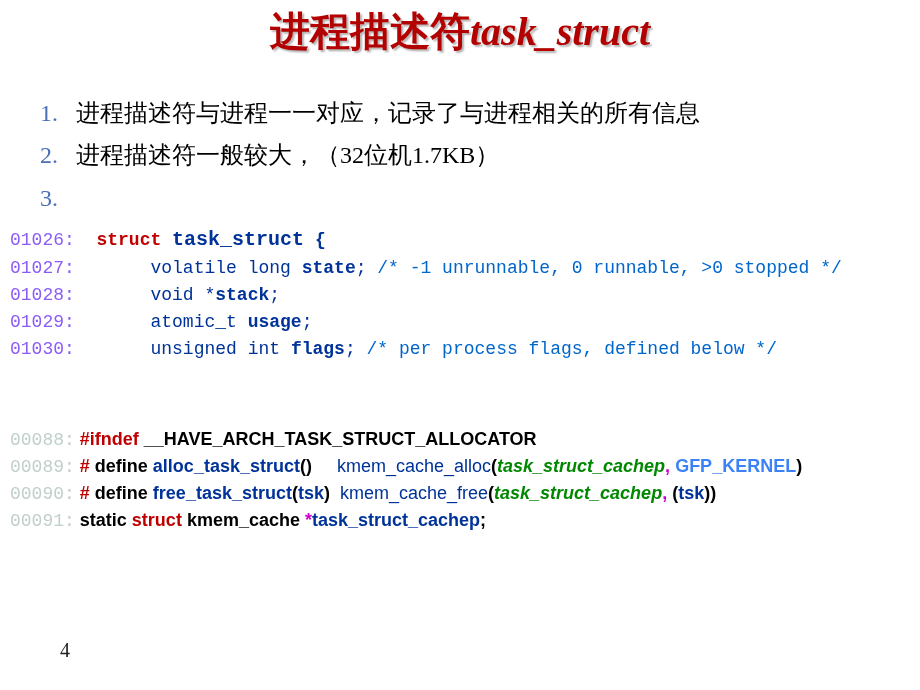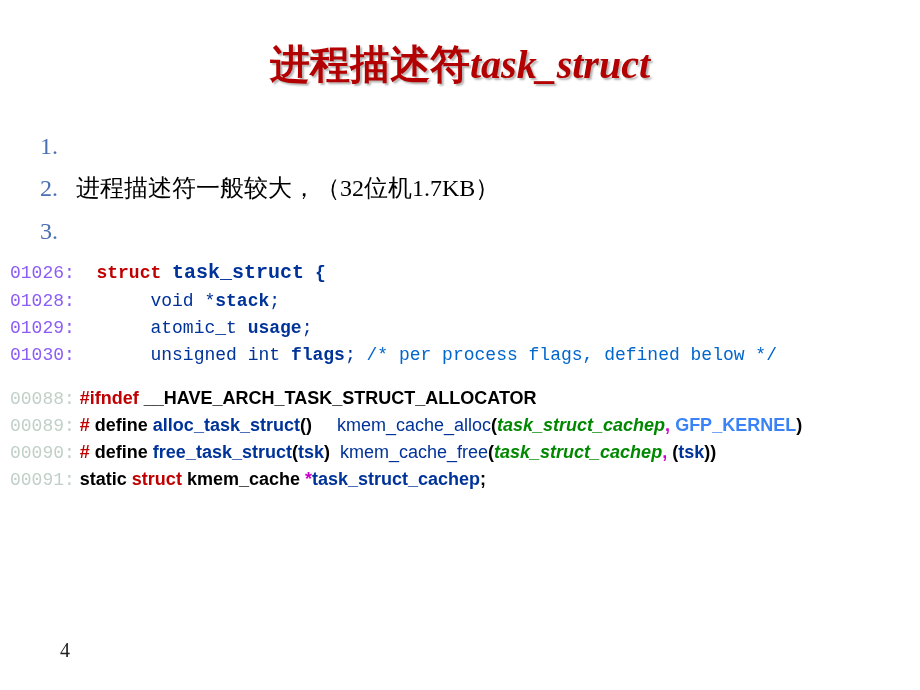--- a/index.html
+++ b/index.html
@@ -13,21 +13,21 @@
       background: #ffffff;
       font-family: "SimSun", "Times New Roman", serif;
       position: relative;
       overflow: hidden;
     }
     .title {
       text-align: center;
       font-size: 40px;
       font-weight: bold;
       color: #b30000;
-      padding-top: 37px;
+      padding-top: 4px;
       text-shadow: 2px 2px 2px rgba(0,0,0,0.3);
       font-family: "SimHei", "Arial", sans-serif;
     }
     .title .en {
       font-family: "Times New Roman", serif;
       font-style: italic;
     }
     .bullets {
       margin-top: 35px;
       margin-left: 40px;
@@ -59,21 +59,21 @@
     }
     .ln { color: #8b5cf6; }
     .kw-struct { color: #c00000; font-weight: bold; }
     .identifier-main { color: #003399; font-weight: bold; font-size: 20px; }
     .brace { color: #003399; font-weight: bold; }
     .type { color: #003399; }
     .member { color: #003399; font-weight: bold; }
     .comment { color: #0066cc; }
     .semi { color: #003399; }
     .code2 {
-      margin-top: 16px;
+      margin-top: 63px;
       margin-left: 10px;
       font-family: "Arial Narrow", Arial, sans-serif;
       font-size: 18px;
       line-height: 1.45;
       font-stretch: condensed;
     }
     .code2 .line { white-space: pre; }
     .ln2 { color: #c0d0c8; font-family: "Courier New", monospace; }
     .pp { color: #c00000; font-weight: bold; }
     .pp2 { color: #000; font-weight: bold; }
@@ -101,32 +101,34 @@
 </head>
 <body>
 
 <div class="title">
   <span>进程描述符</span><span class="en">task_struct</span>
 </div>
 
 <div class="bullets">
   <div class="bullet">
     <span class="bullet-num">1.</span>
+    <span class="bullet-text">进程描述符与进程一一对应，记录了与进程相关的所有信息</span>
   </div>
   <div class="bullet">
     <span class="bullet-num">2.</span>
     <span class="bullet-text">进程描述符一般较大，（32位机1.7KB）</span>
   </div>
   <div class="bullet">
     <span class="bullet-num">3.</span>
   </div>
 </div>
 
 <div class="code1">
   <div class="line"><span class="ln">01026:</span>  <span class="kw-struct">struct</span> <span class="identifier-main">task_struct</span><span class="brace"> {</span></div>
+  <div class="line"><span class="ln">01027:</span>       <span class="type">volatile long </span><span class="member">state</span><span class="semi">;</span><span class="comment"> /* -1 unrunnable, 0 runnable, &gt;0 stopped */</span></div>
   <div class="line"><span class="ln">01028:</span>       <span class="type">void *</span><span class="member">stack</span><span class="semi">;</span></div>
   <div class="line"><span class="ln">01029:</span>       <span class="type">atomic_t </span><span class="member">usage</span><span class="semi">;</span></div>
   <div class="line"><span class="ln">01030:</span>       <span class="type">unsigned int </span><span class="member">flags</span><span class="semi">;</span><span class="comment"> /* per process flags, defined below */</span></div>
 </div>
 
 <div class="code2">
   <div class="line"><span class="ln2">00088:</span> <span class="pp">#ifndef </span><span class="macro-name">__HAVE_ARCH_TASK_STRUCT_ALLOCATOR</span></div>
   <div class="line"><span class="ln2">00089:</span> <span class="pp">#</span><span class="pp2"> define </span><span class="func-name">alloc_task_struct</span><span class="paren">()     </span><span class="call">kmem_cache_alloc</span><span class="paren">(</span><span class="arg-ital">task_struct_cachep</span><span class="comma">, </span><span class="arg-gfp">GFP_KERNEL</span><span class="paren">)</span></div>
   <div class="line"><span class="ln2">00090:</span> <span class="pp">#</span><span class="pp2"> define </span><span class="func-name">free_task_struct</span><span class="paren">(</span><span class="param">tsk</span><span class="paren">)  </span><span class="call">kmem_cache_free</span><span class="paren">(</span><span class="arg-ital">task_struct_cachep</span><span class="comma">, </span><span class="paren">(</span><span class="param">tsk</span><span class="paren">)</span><span class="paren">)</span></div>
   <div class="line"><span class="ln2">00091:</span> <span class="type2">static </span><span class="kw2">struct </span><span class="type2">kmem_cache </span><span class="star">*</span><span class="varname">task_struct_cachep</span><span class="type2">;</span></div>

